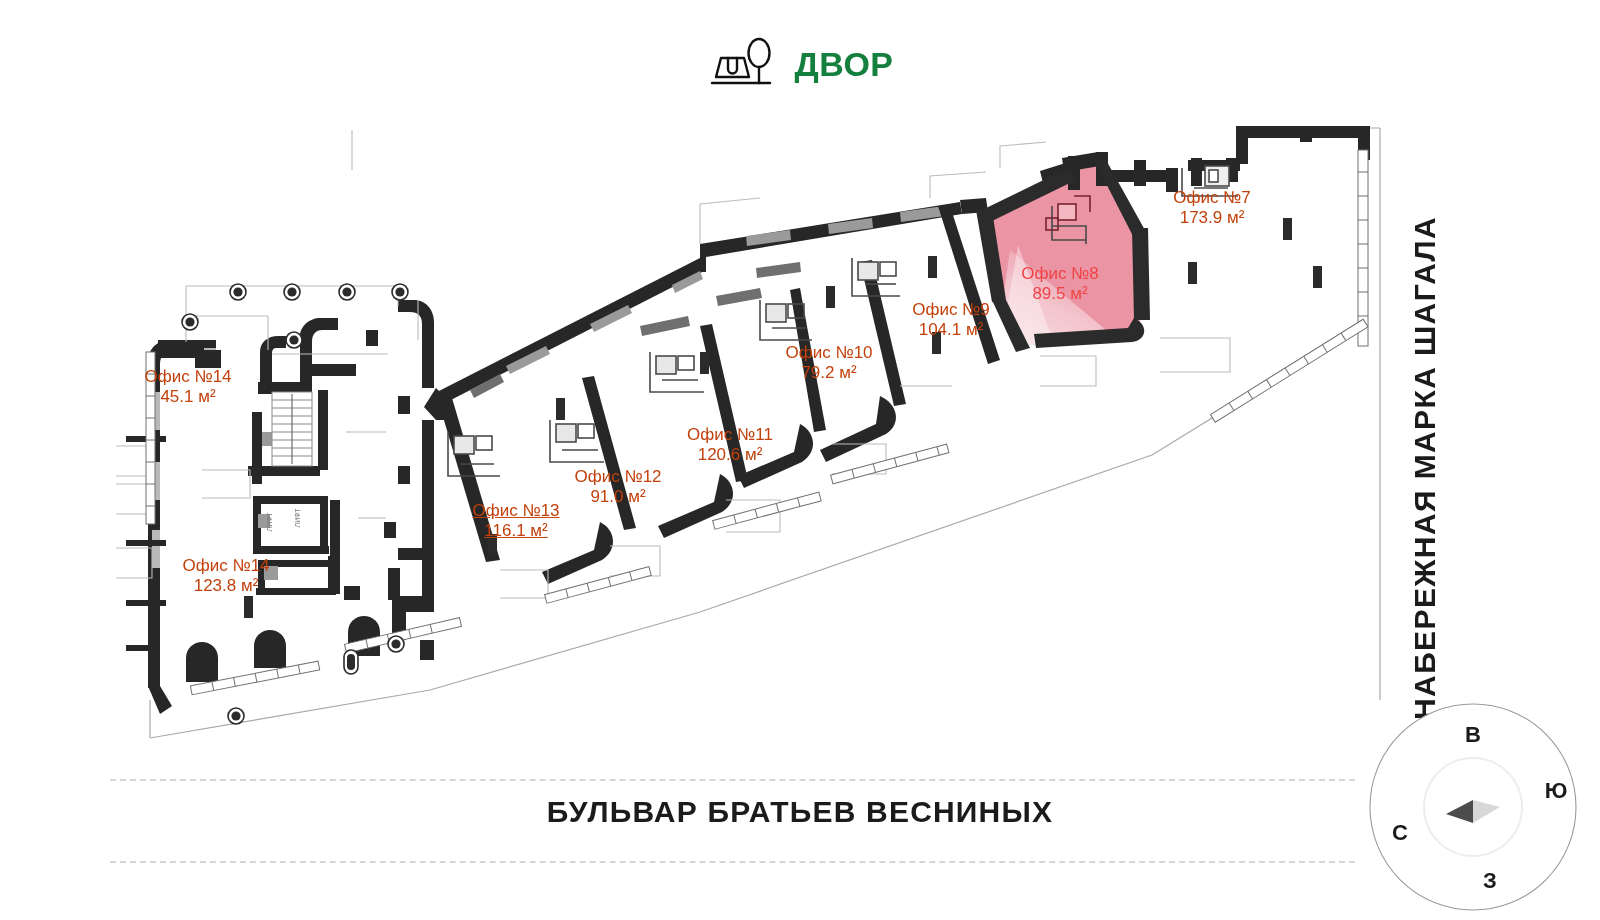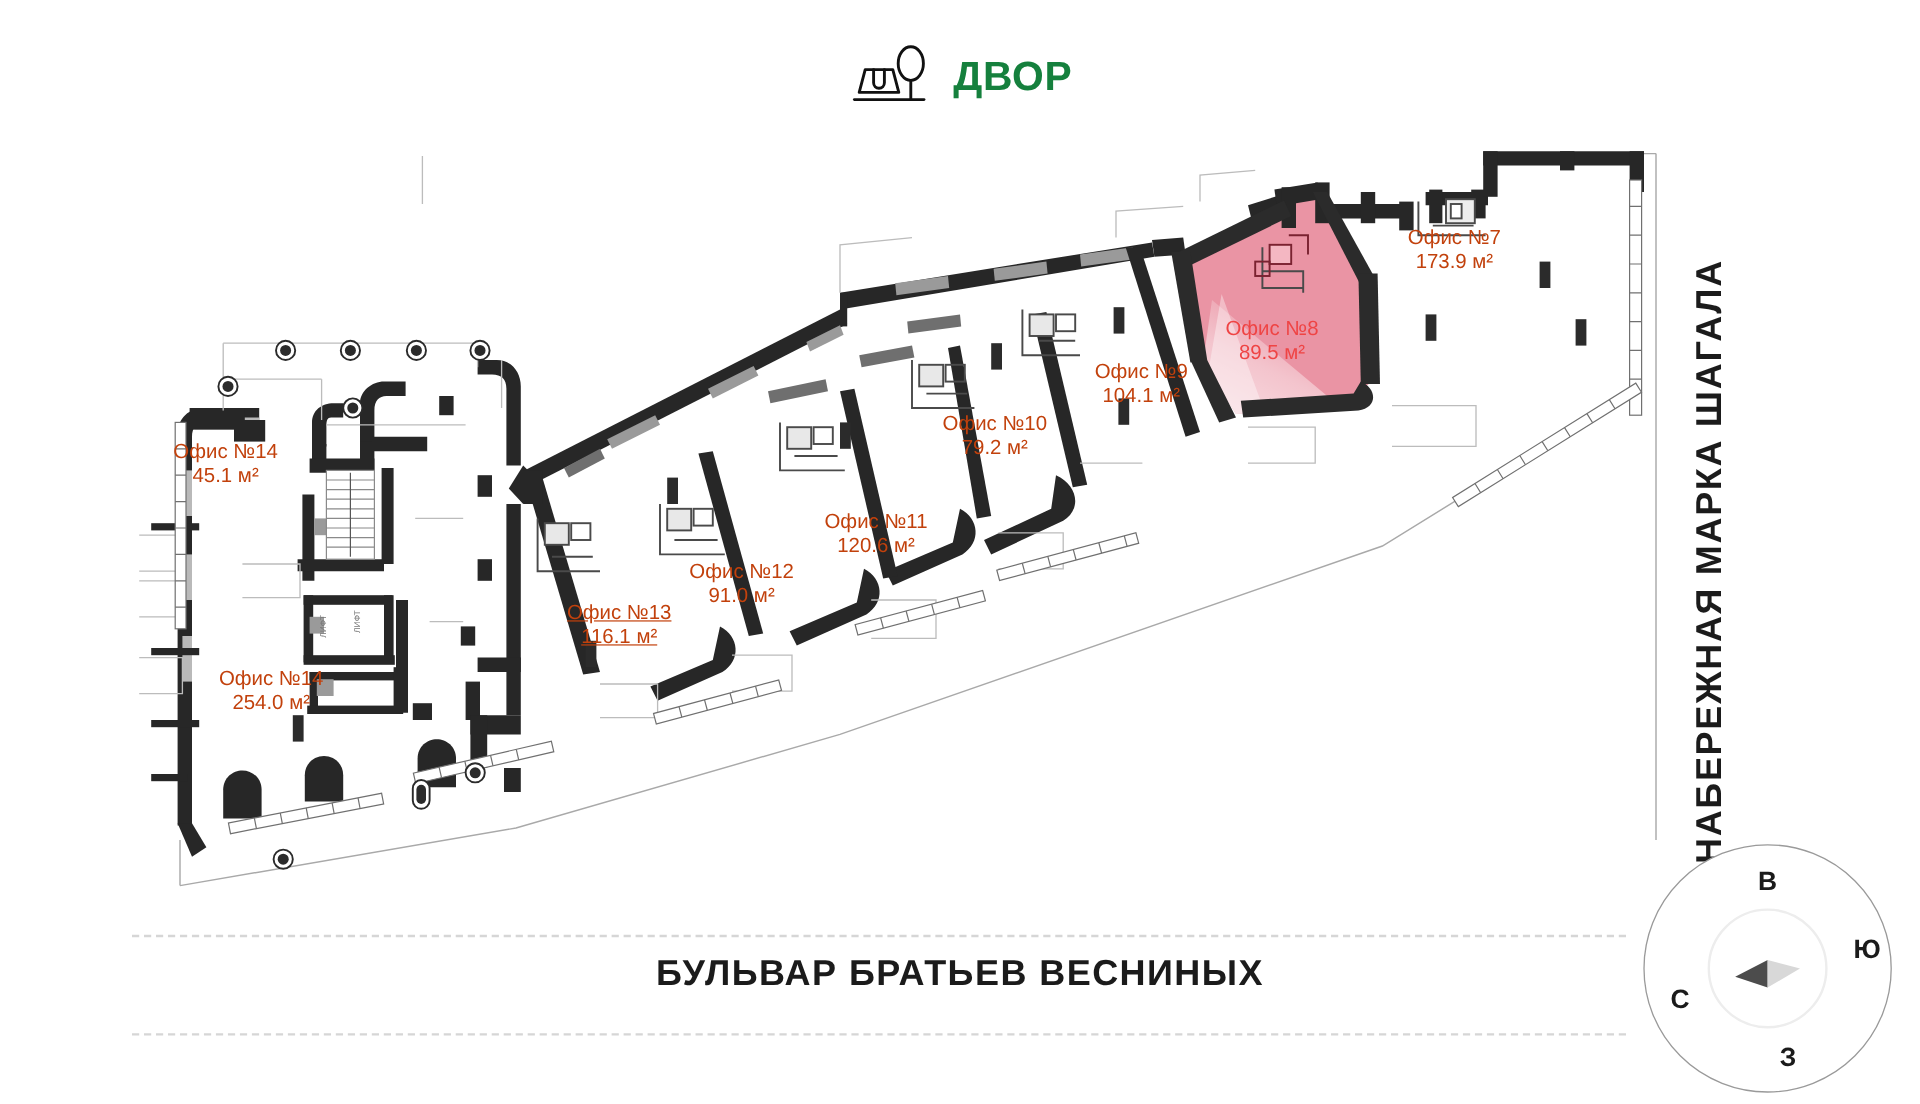--- a/index.html
+++ b/index.html
@@ -406,21 +406,21 @@
     <span class="rl-area">91.0 м²</span>
   </div>
 
   <div class="room-label" style="left:516px;top:521px;transform:translate(-50%,-50%);text-decoration:underline;">
     <span class="rl-name">Офис №13</span>
     <span class="rl-area">116.1 м²</span>
   </div>
 
   <div class="room-label" style="left:186px;top:576px;transform:translate(-50%,-50%);margin-left:40px;">
     <span class="rl-name">Офис №14</span>
-    <span class="rl-area">254.0 м²</span>
+    <span class="rl-area">123.8 м²</span>
   </div>
 
   <div class="room-label" style="left:188px;top:387px;transform:translate(-50%,-50%);">
     <span class="rl-name">Офис №14</span>
     <span class="rl-area">45.1 м²</span>
   </div>
 
   <svg class="compass" viewBox="0 0 210 210">
     <circle cx="105" cy="105" r="103" fill="#ffffff" stroke="#9a9a9a" stroke-width="1.1"></circle>
     <circle cx="105" cy="105" r="49" fill="#ffffff" stroke="#ededed" stroke-width="2"></circle>

